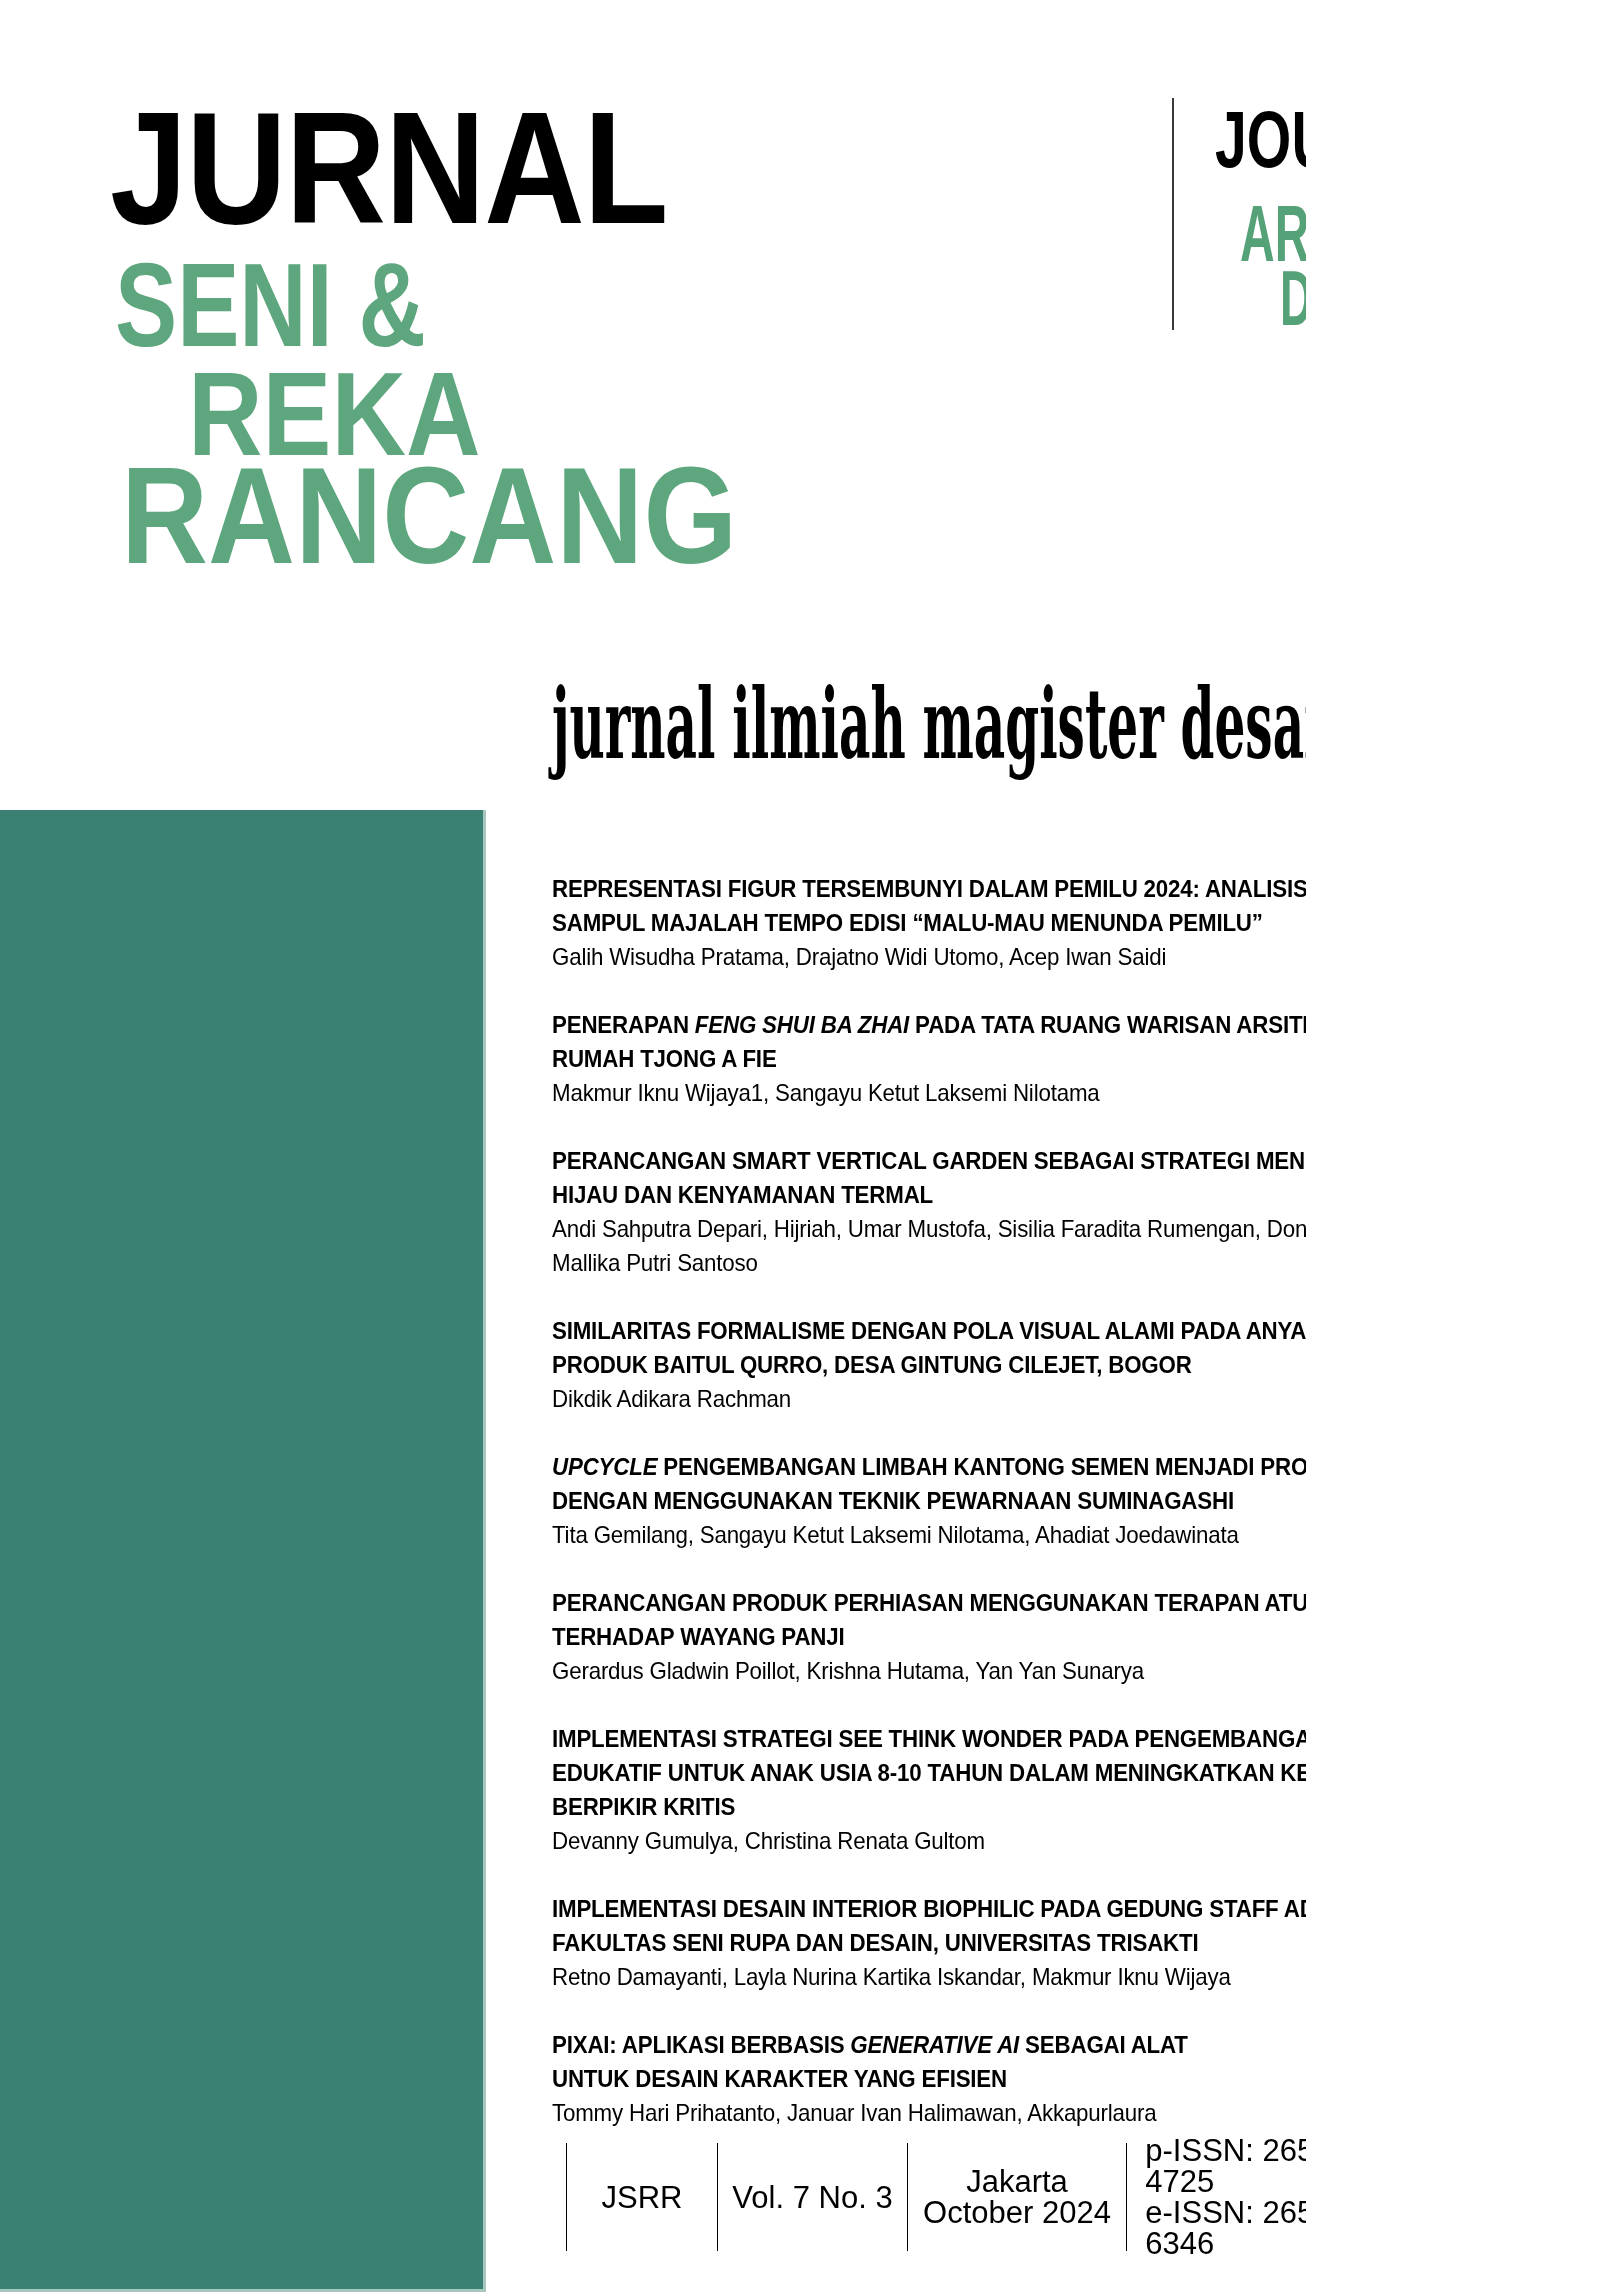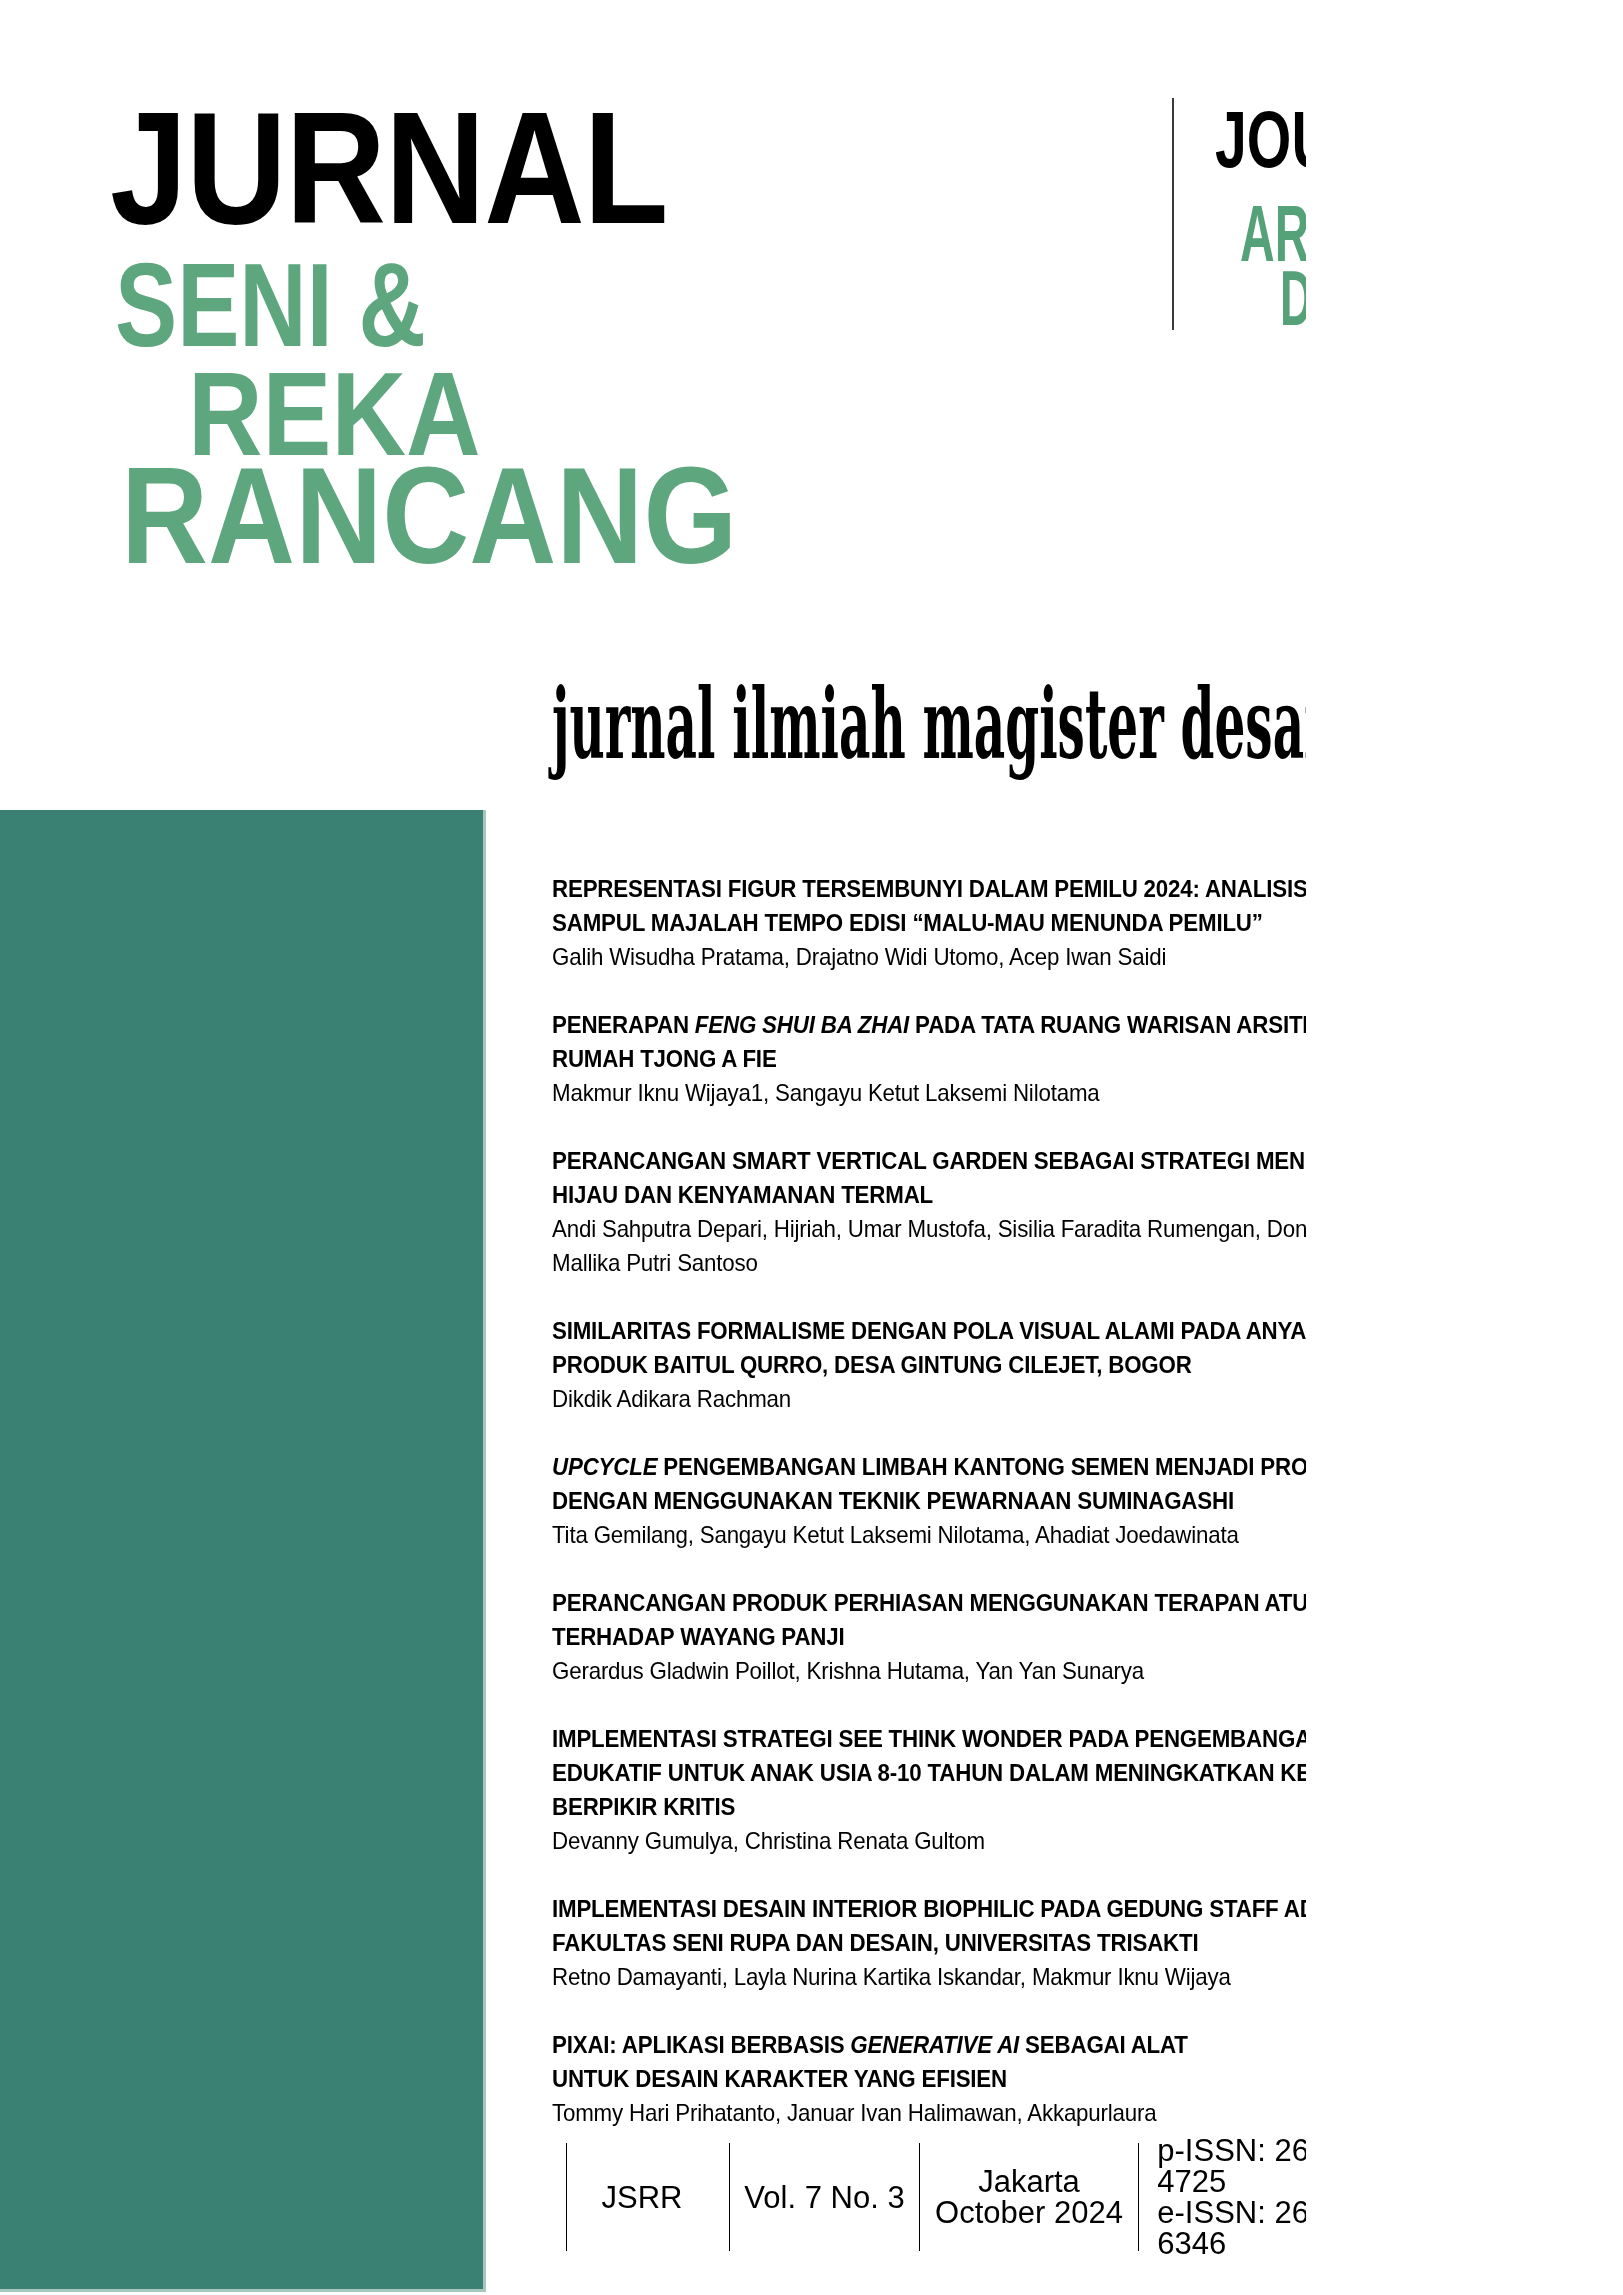--- a/index.html
+++ b/index.html
@@ -68,21 +68,21 @@
   .footer-table {
     position:absolute; left:552px; top:2143px; width:1002px; height:108px;
     display:flex; font-size:31px;padding-left:14px;
   }
   .ft-cell {
     box-sizing:border-box; border-left:1.3px solid #000;
     display:flex; flex-direction:column; justify-content:center; align-items:center;
     text-align:center; line-height:31px; white-space:pre-line;
   }
   .ft-cell:last-child { border-right:1.3px solid #000; align-items:flex-start; text-align:left; padding-left:18.3px; }
-  .ft-c1 { width:151px; } .ft-c2 { width:190px;margin-left:12px; } .ft-c3 { width:200px; }
+  .ft-c1 { width:151px; } .ft-c2 { width:190px; } .ft-c3 { width:200px; }
   .ft-c4 { width:219px; } .ft-c5 { width:241px; }
 </style>
 </head>
 <body>
 
 <div class="page">
 
   <div class="band"></div>
 
   <div class="m-line m-jurnal">JURNAL</div>

